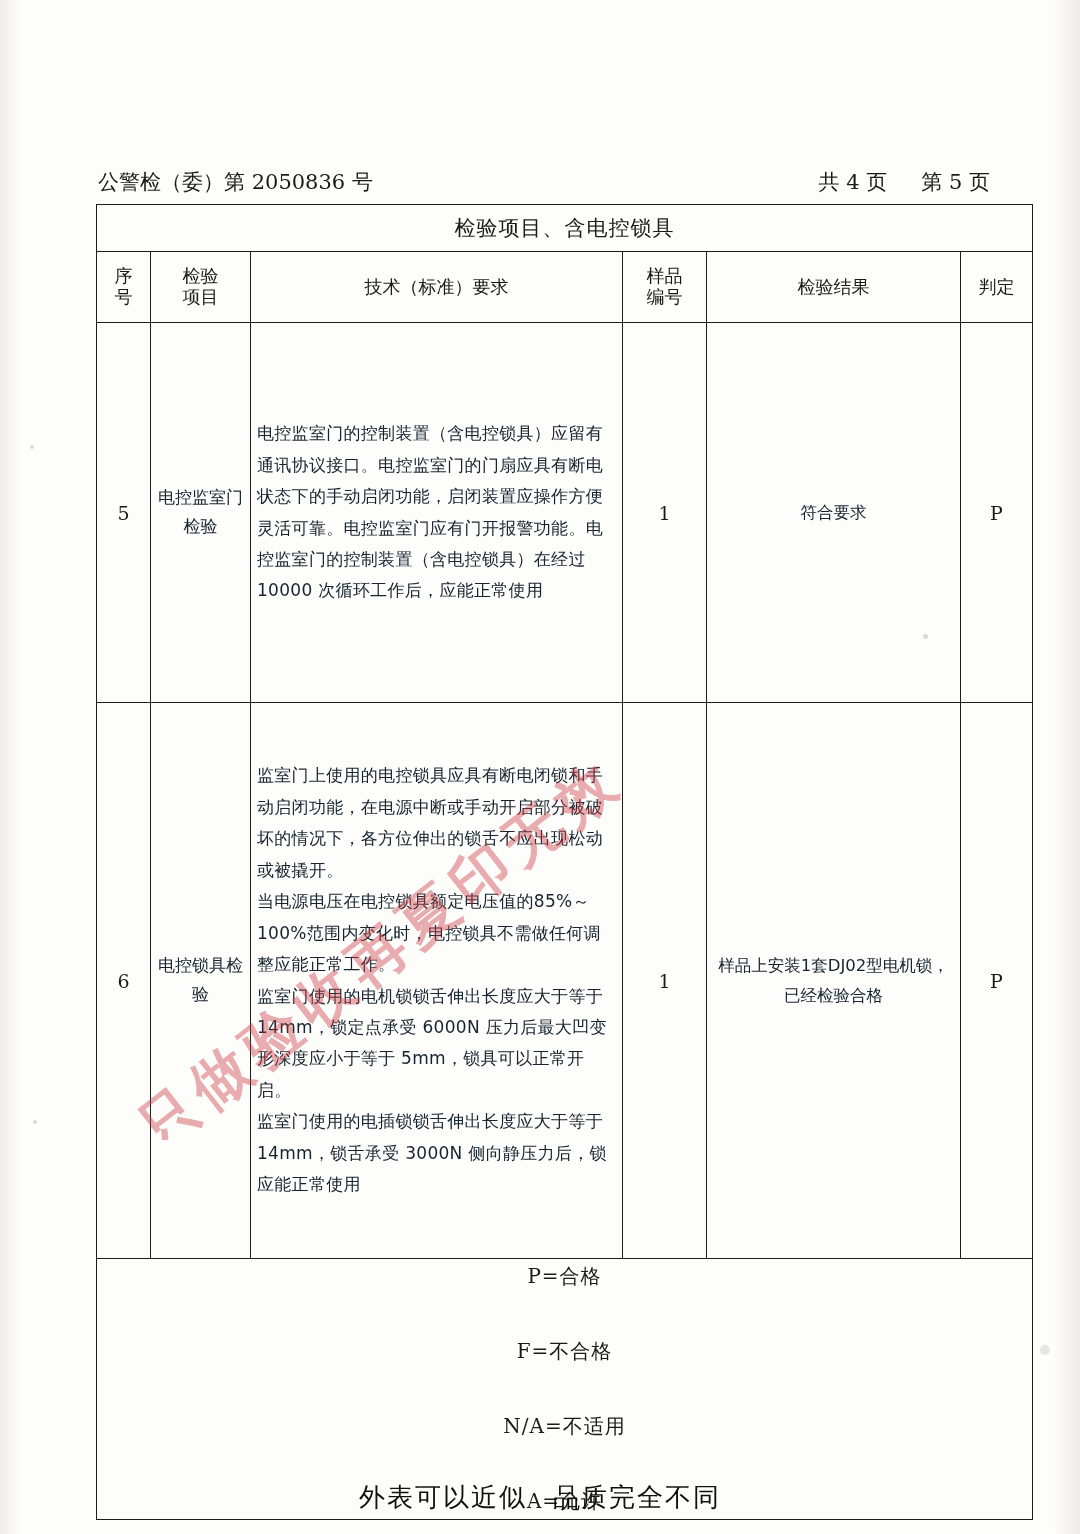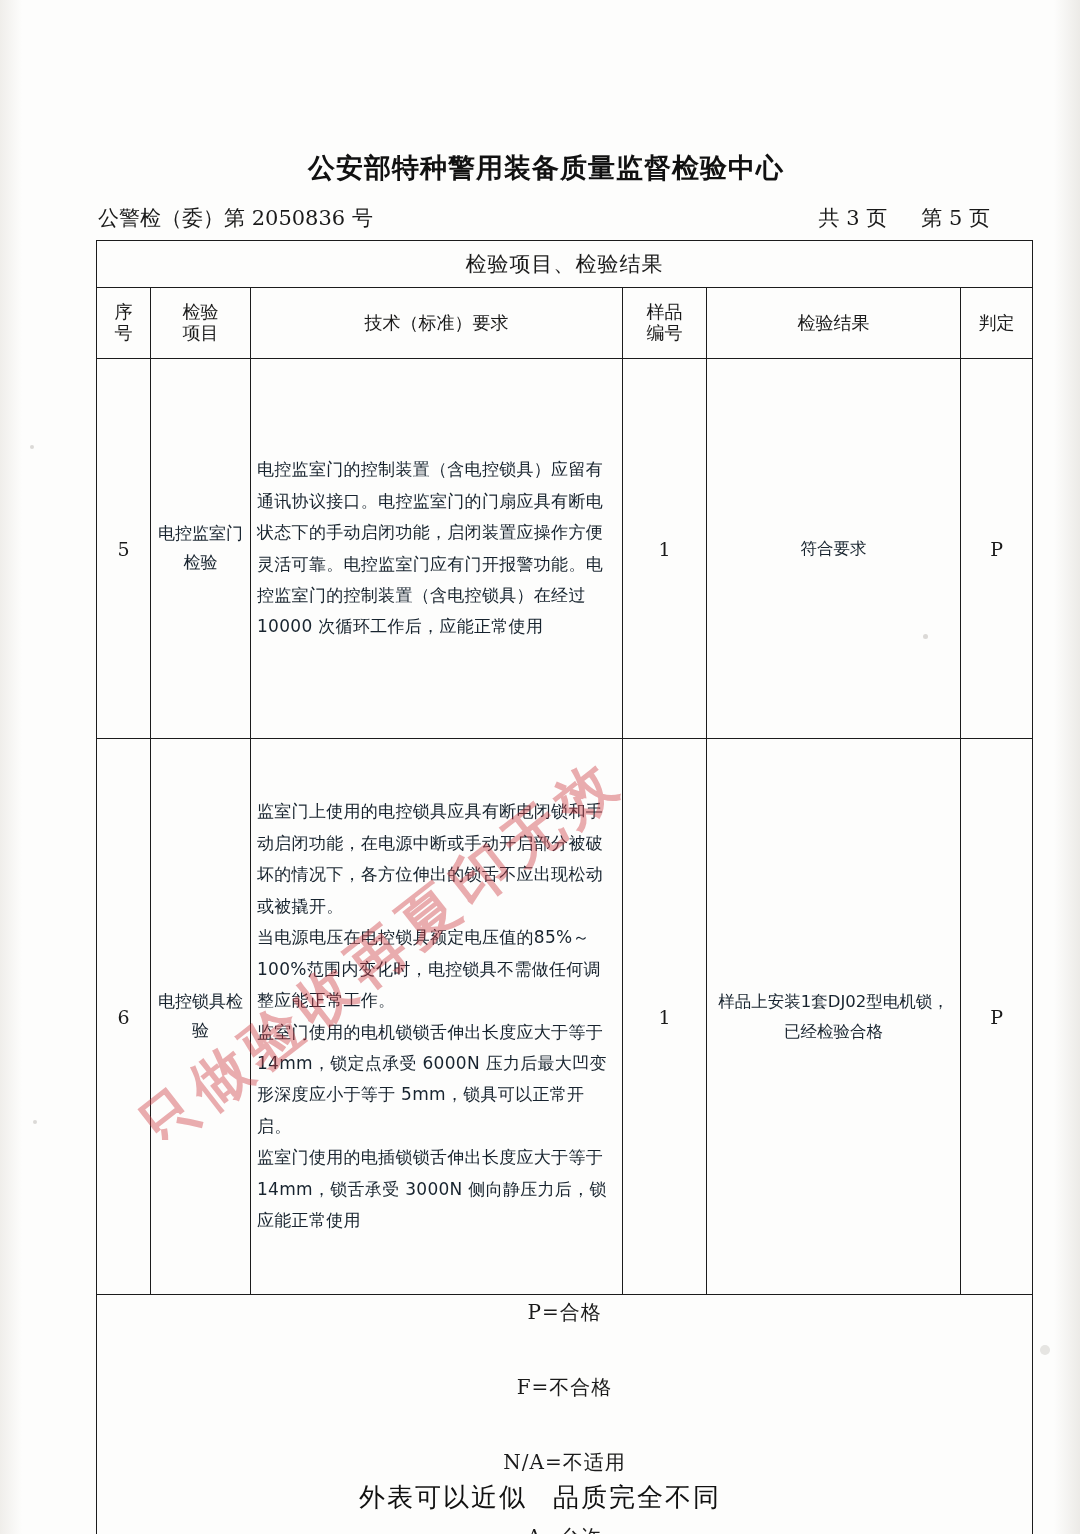--- a/index.html
+++ b/index.html
@@ -202,42 +202,41 @@
     opacity: .5;
   }
 </style>
 </head>
 <body>
 
 <div class="page">
 
   <div class="doc">
 
-    <div class="org-title">公安部特种警用装备质量监督检验中心</div>
 
     <div class="meta-row">
       <div class="meta-left">公警检（委）第 2050836 号</div>
       <div class="meta-right">
-        <span>共 3 页</span>
+        <span>共 4 页</span>
         <span>第 5 页</span>
       </div>
     </div>
 
     <table class="report">
       <colgroup>
         <col class="c-no">
           <col class="c-item">
           <col class="c-req">
           <col class="c-smp">
           <col class="c-res">
           <col class="c-judge">
       </colgroup>
       <tbody>
         <tr>
-          <td class="band" colspan="6">检验项目、检验结果</td>
+          <td class="band" colspan="6">检验项目、含电控锁具</td>
         </tr>
         <tr class="hdr">
           <td>
             <div>序</div>
             <div>号</div>
           </td>
           <td>
             <div>检验</div>
             <div>项目</div>
           </td>

